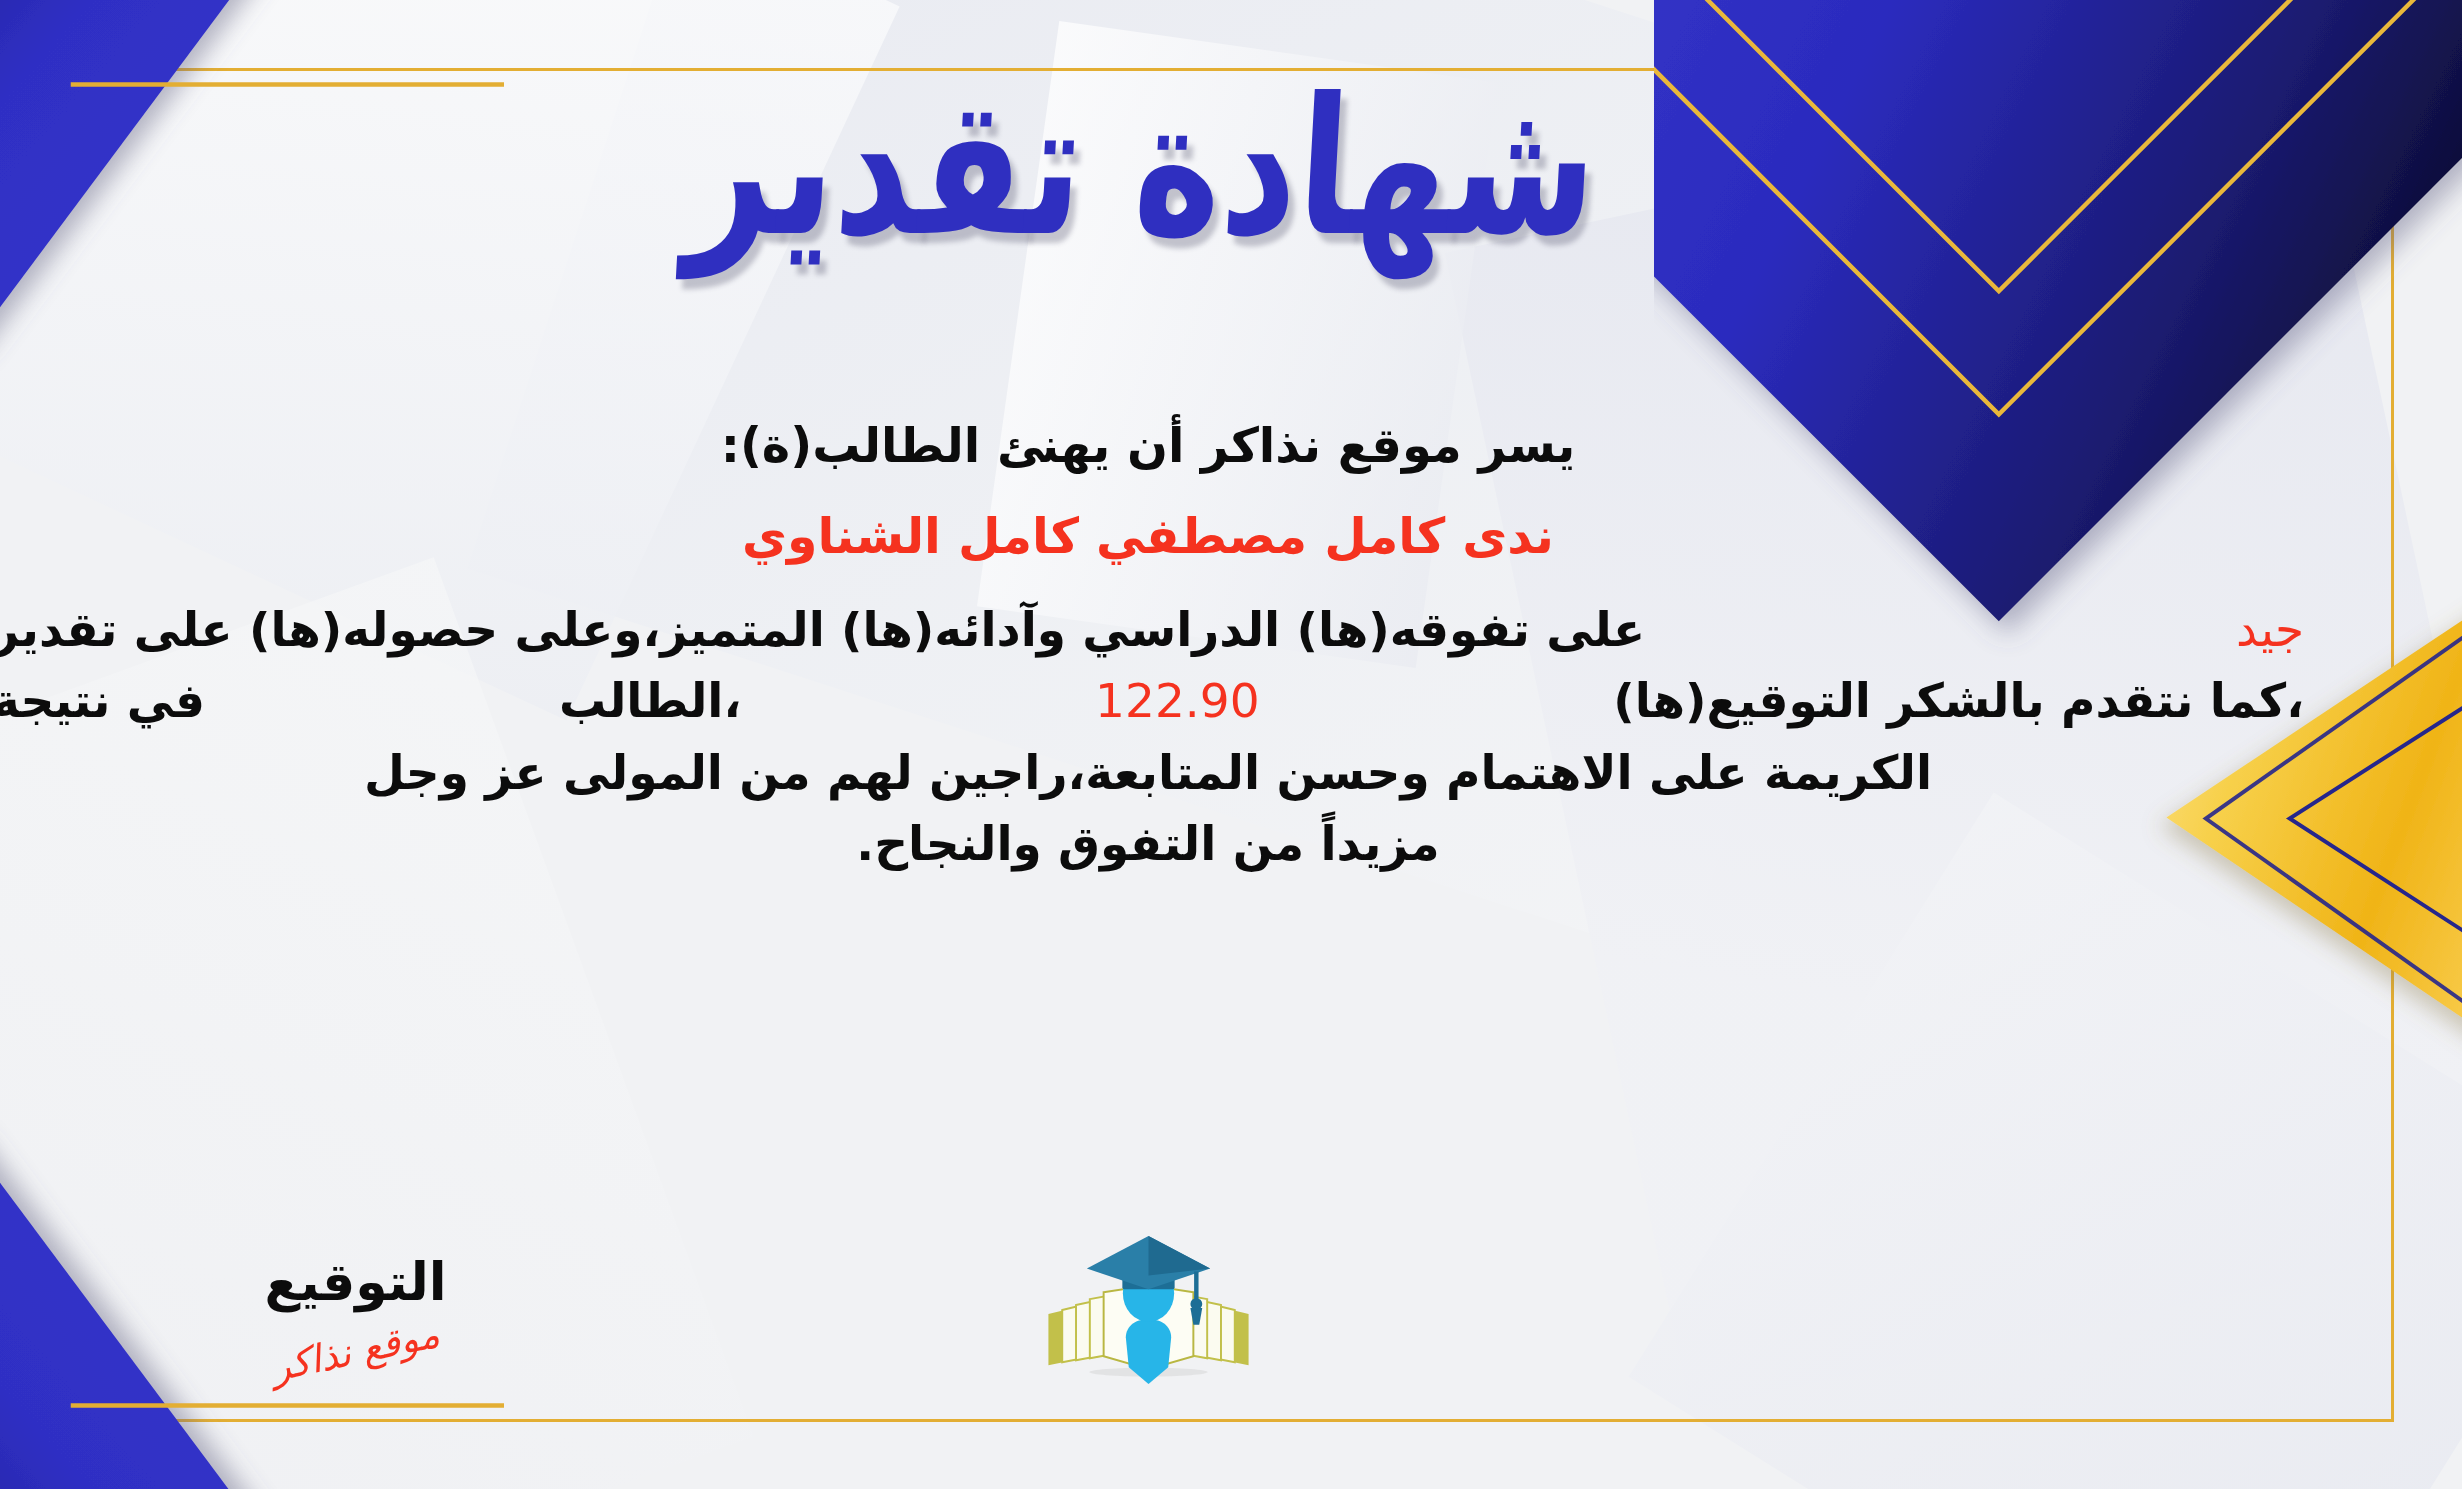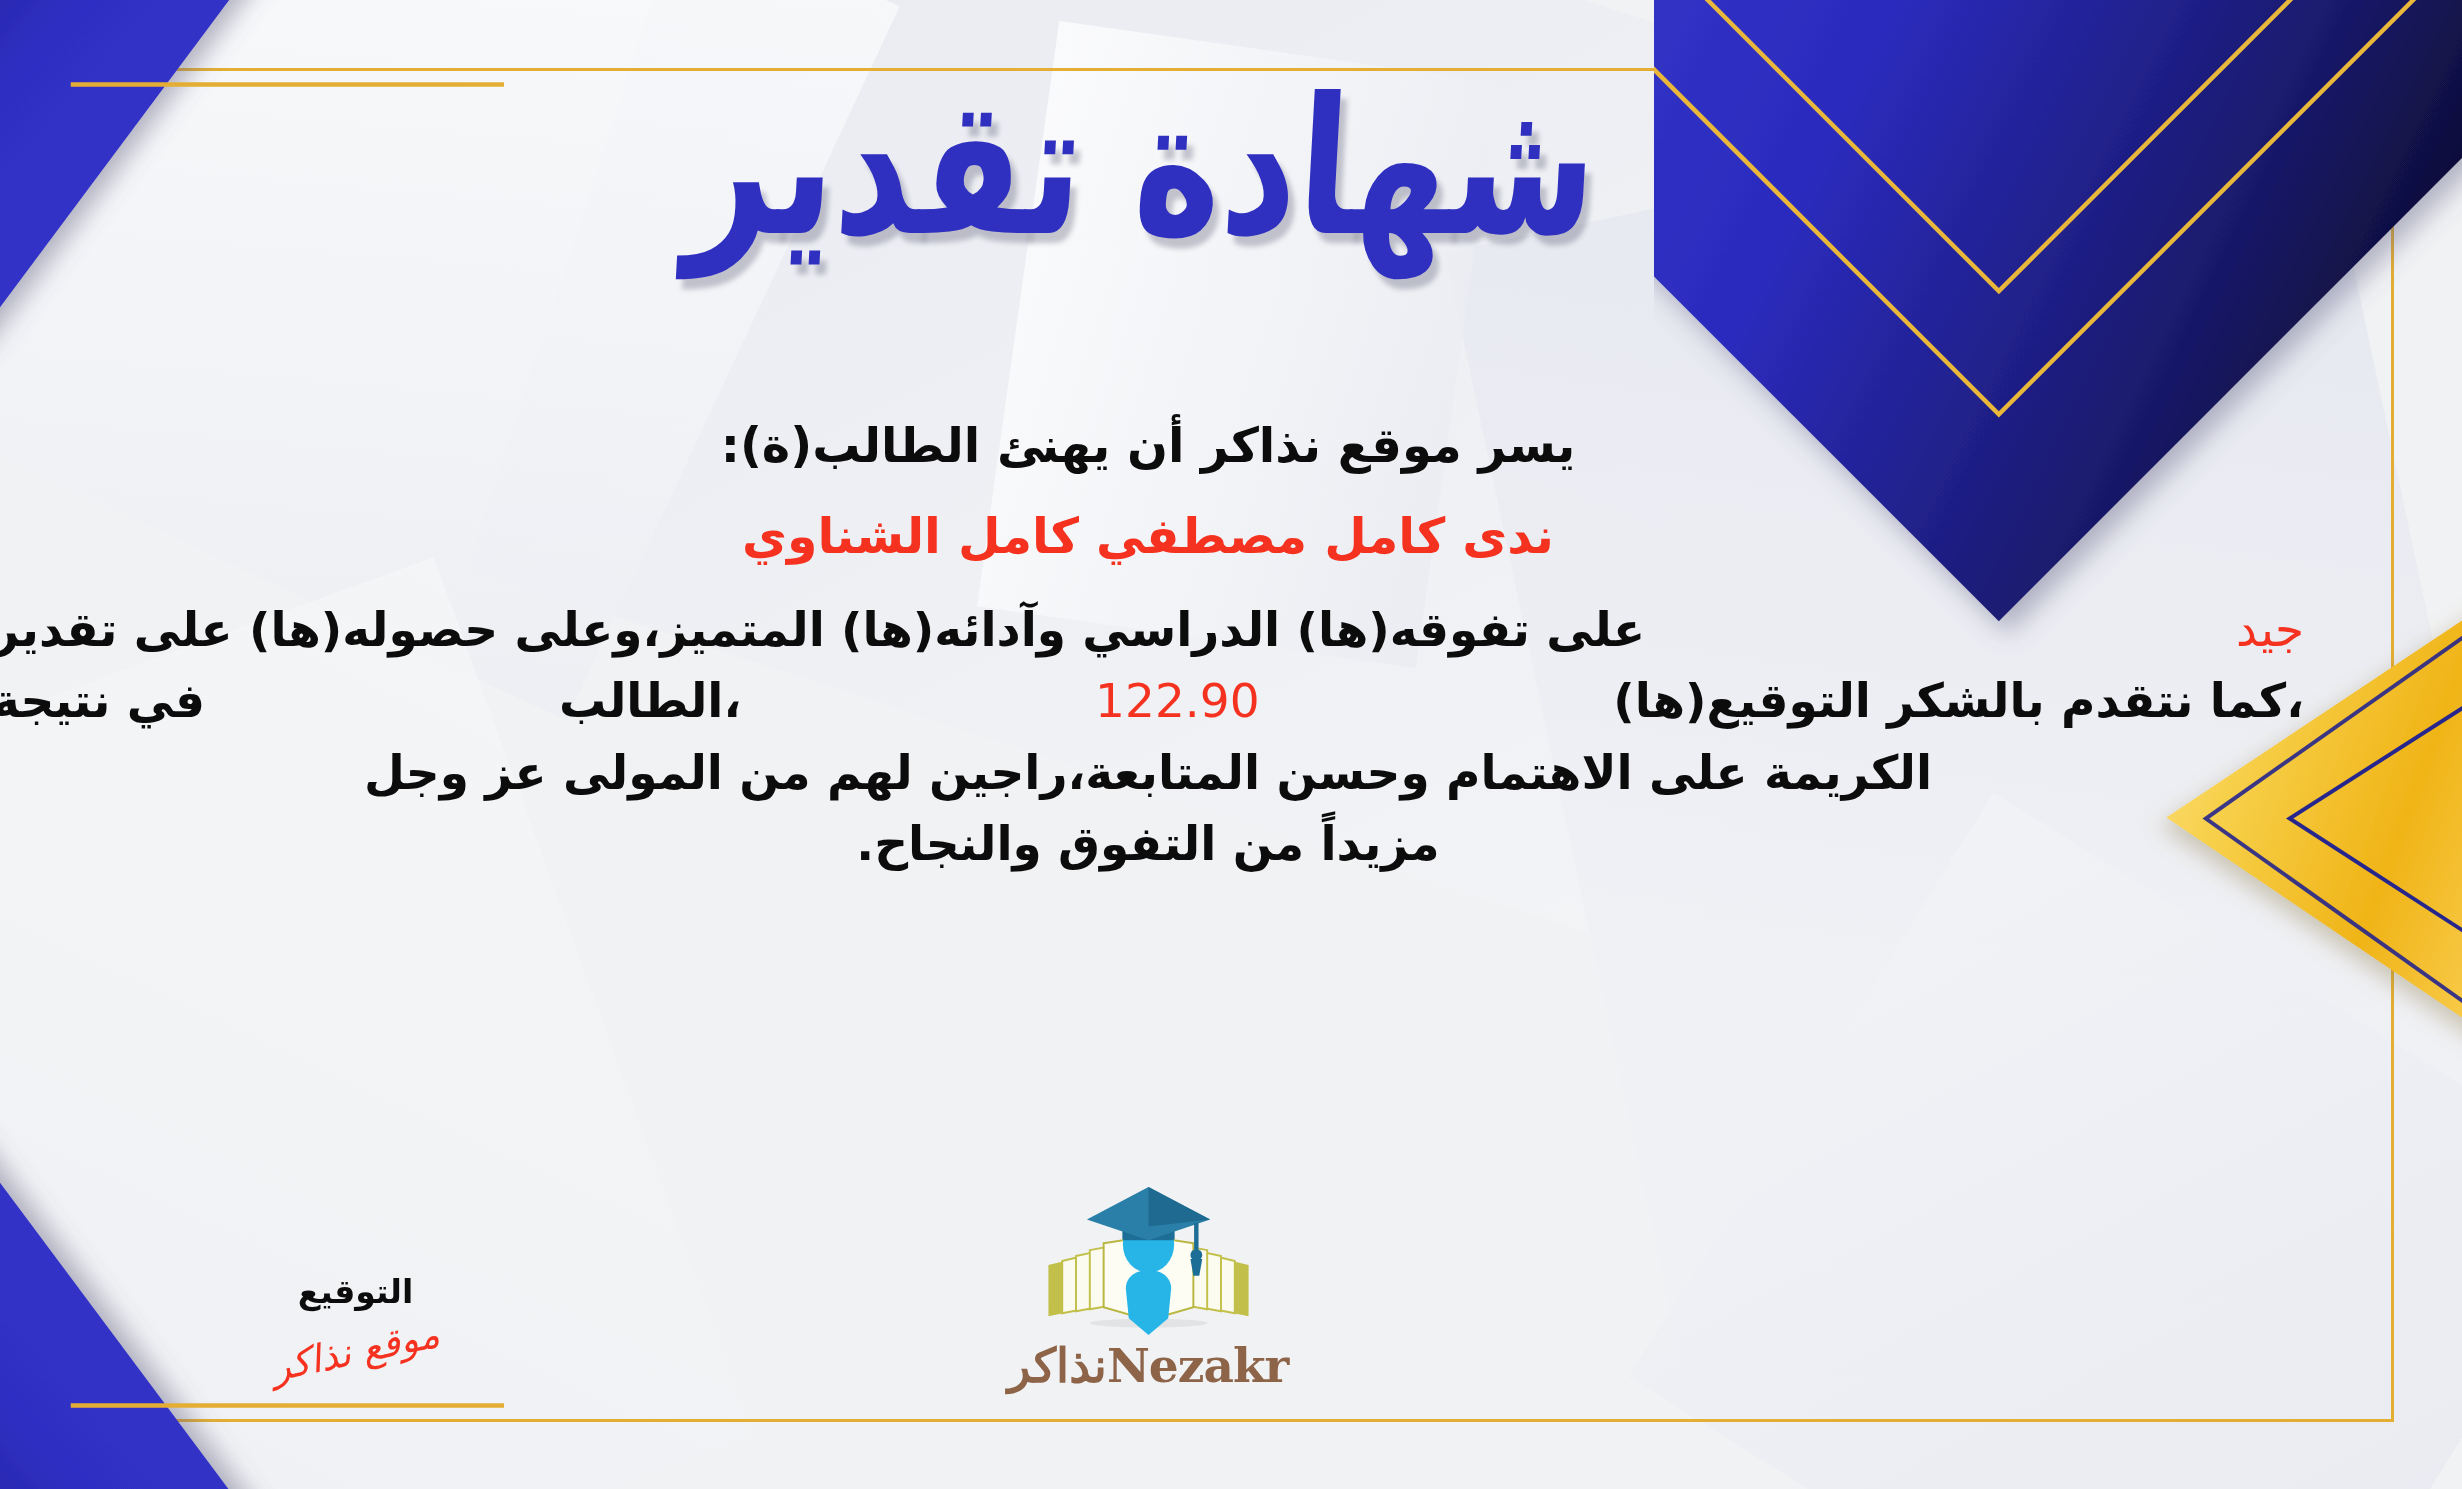--- a/index.html
+++ b/index.html
@@ -175,21 +175,21 @@
   }
 
   .signature-area {
     position: absolute;
     left: 256px;
     bottom: 29.5px;
     width: 305px;
     text-align: center;
   }
   .signature-label {
-    font-size: 33px;
+    font-size: 52px;
     font-weight: 700;
     color: #0c0c0c;
     line-height: 1;
   }
   .signature-mark {
     margin-top: 23.6px;
     font-size: 38px;
     color: #f5321f;
     font-family: "DejaVu Serif", "Liberation Serif", serif;
     font-style: italic;
@@ -377,19 +377,18 @@
         <rect x="162" y="84" width="106" height="44" rx="4" fill="#1d6e96"></rect>
         <rect x="170" y="92" width="90" height="18" fill="#2d85ad"></rect>
 
         <path d="M 215 20 L 340 86 L 215 128 L 90 86 Z" fill="#2a7fa8"></path>
         <path d="M 215 20 L 340 86 L 215 100 Z" fill="#1f6a90"></path>
 
         <path d="M 312 92 L 312 150" stroke="#1d6e96" stroke-width="9" fill="none"></path>
         <circle cx="312" cy="158" r="12" fill="#1d6e96"></circle>
         <path d="M 300 166 L 324 166 L 318 200 L 306 200 Z" fill="#1d6e96"></path>
       </svg>
-      <div class="logo-text">Nezakrنذاكر</div>
     </div>
 
   </div>
 
 </div>
 
 
 </body></html>

